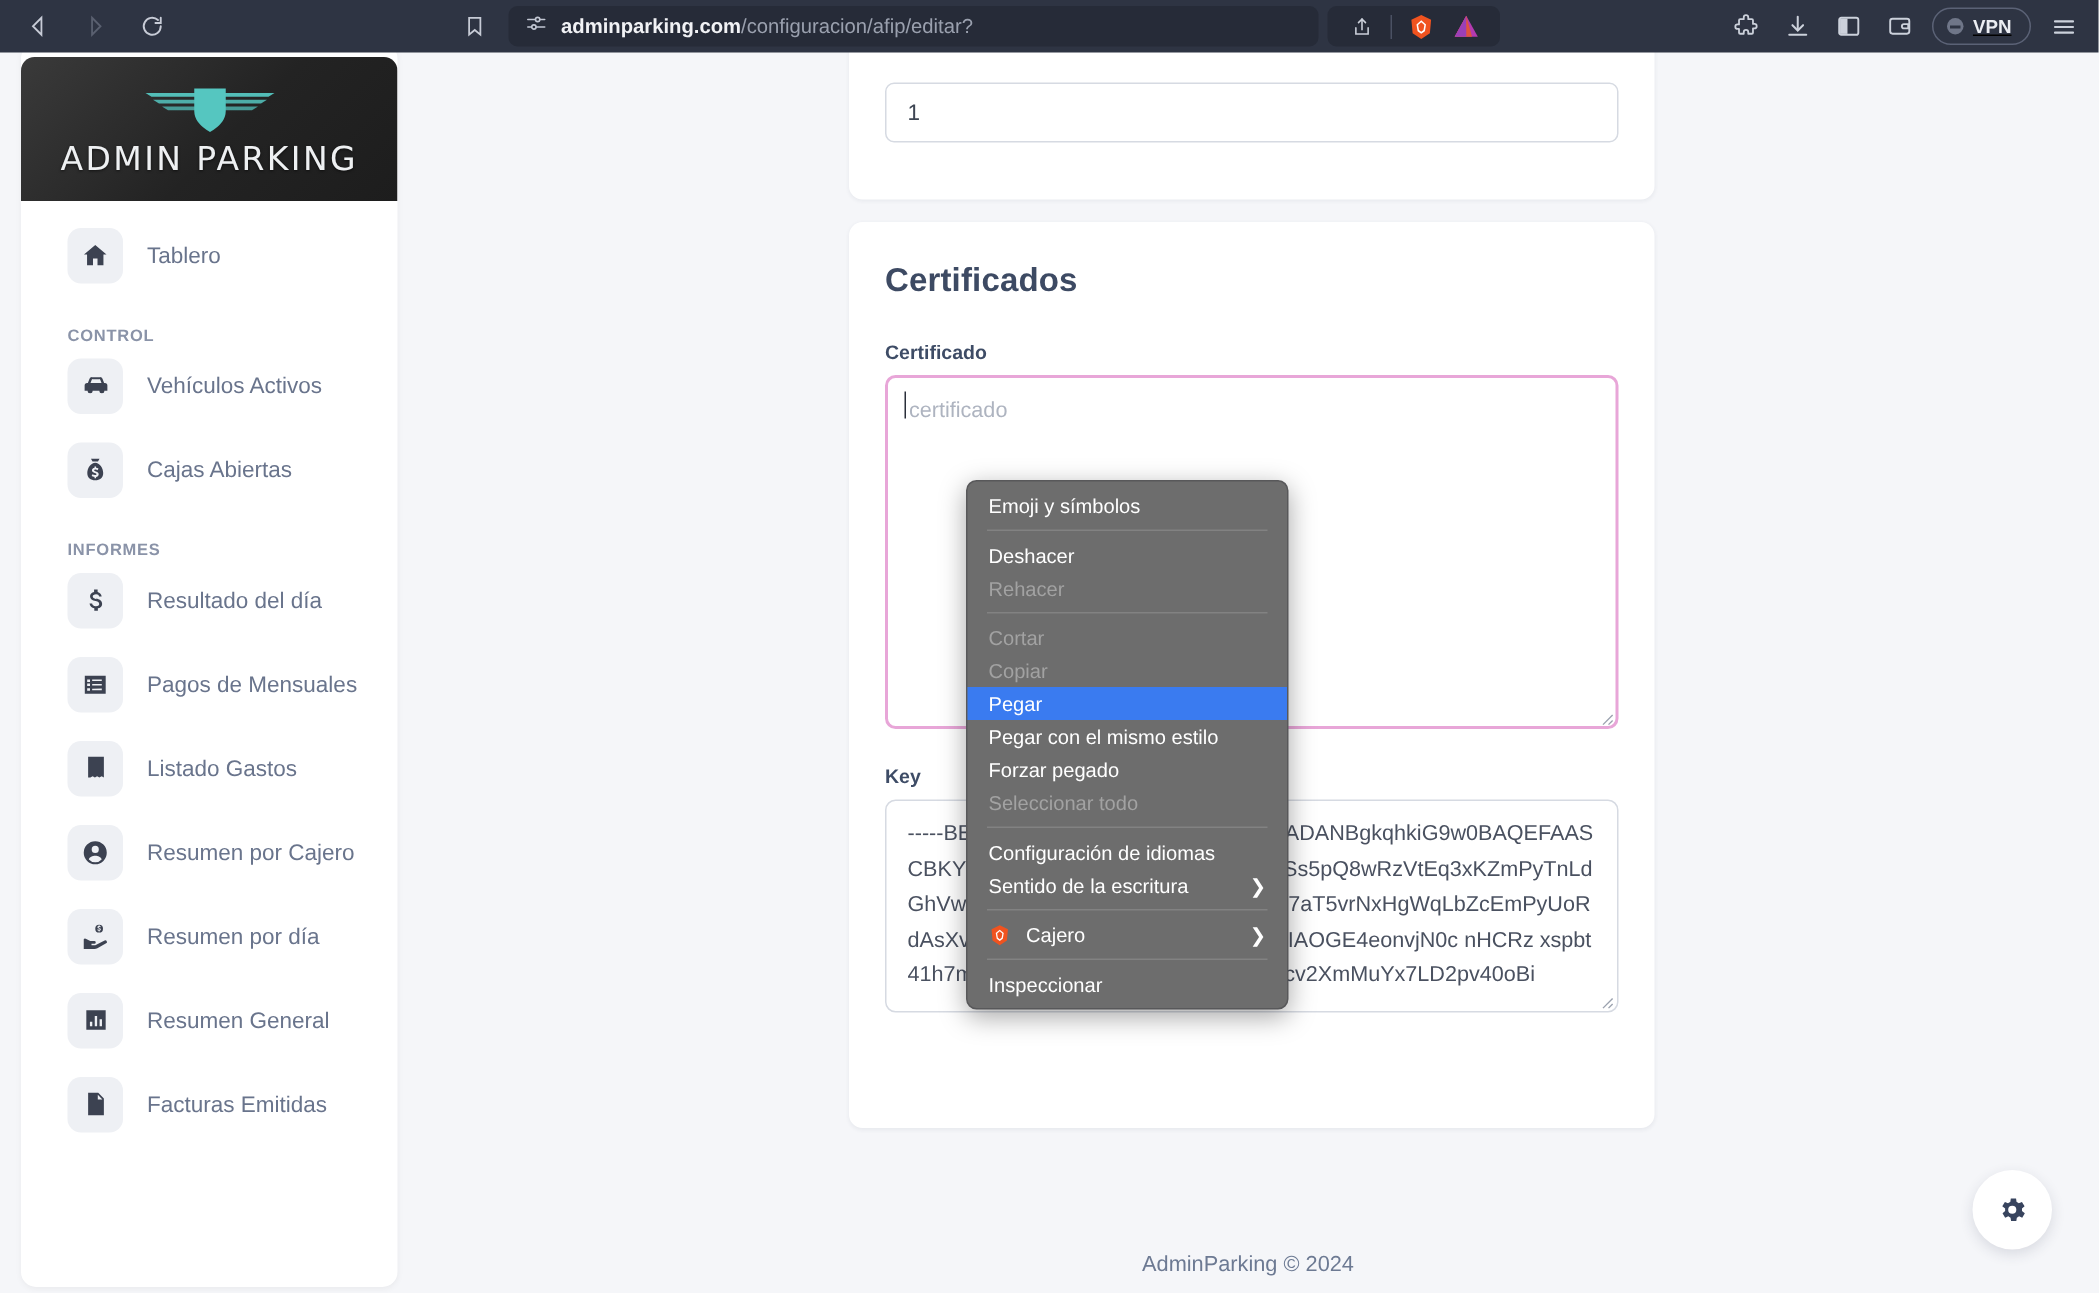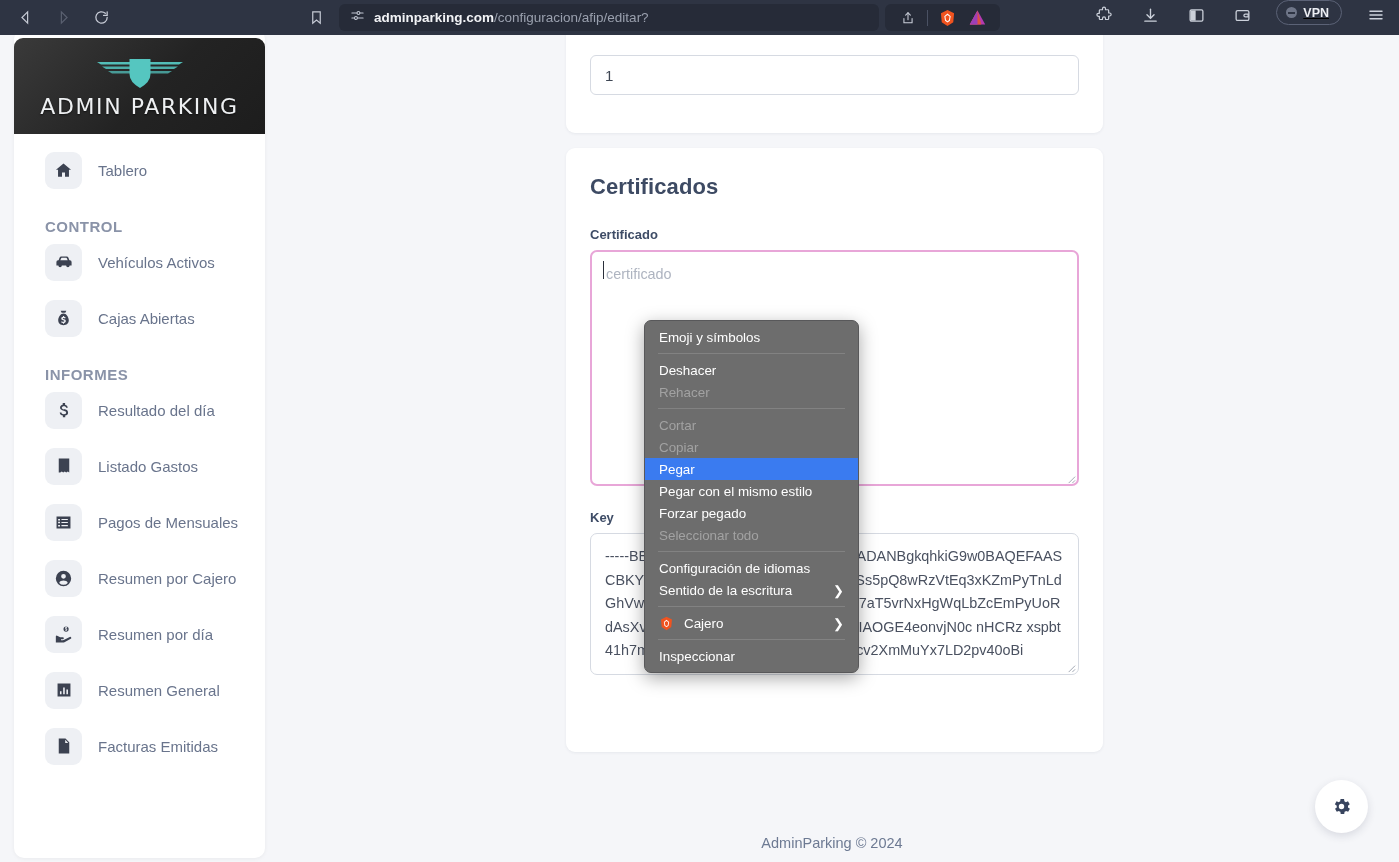--- a/index.html
+++ b/index.html
@@ -41,21 +41,21 @@
   #url-text b { color: #f1f2f5; font-weight: 700; }
   #url-right {
     display: flex; align-items: center; gap: 0px;
     height: 27px; background: #262b38; border-radius: 6px;
     margin-left: 6px; padding: 0 8px;
   }
   .pill-icon { width: 30px; height: 27px; display:flex; align-items:center; justify-content:center; color:#cbd0da; }
   .pill-div { width:1px; height:16px; background:#4a5163; margin:0 4px; }
   #chrome-right {
     position: absolute; right: 8px; top: 0; height: 35px;
-    display: flex; align-items: flex-start; gap: 16px; text-decoration: underline;
+    display: flex; align-items: center; gap: 4px; text-decoration: underline;
   }
   .chrome-icon { width: 30px; height: 30px; display:flex; align-items:center; justify-content:center; color:#ccd1db; }
   #vpn-pill {
     display: flex; align-items: center; gap: 6px;
     height: 25px; padding: 0 12px 0 9px;
     border: 1px solid #5b6276; border-radius: 13px;
     color: #eceef3; font-size: 12.5px; font-weight: 600;
     margin: 0 3px;
   }
   .vpn-dot {
@@ -92,21 +92,21 @@
     gap: 3px;
   }
   #brand-wings { width: 116px; height: 38px; }
   #brand-name {
     color: #eef0f2; font-size: 22px; letter-spacing: 1.6px;
     font-weight: 400; font-family: "DejaVu Sans", sans-serif;
     text-shadow: 0 1px 2px rgba(0,0,0,.6);
   }
   #nav { padding: 16px 0 0 0; }
   .nav-section {
-    font-size: 15px; font-weight: 700; letter-spacing: .5px;
+    font-size: 11px; font-weight: 700; letter-spacing: .5px;
     color: #8a93a8; padding: 12px 0 7px 31px;
   }
   .nav-item {
     display: flex; align-items: center; gap: 16px;
     height: 40px; padding-left: 31px; margin-bottom: 16px;
     cursor: pointer;
   }
   .nav-ico {
     width: 37px; height: 37px; flex: 0 0 37px;
     background: #eef0f4; border-radius: 9px;
@@ -377,33 +377,33 @@
         <div class="nav-item">
           <span class="nav-ico">
             <svg width="19" height="19" viewBox="0 0 24 24" fill="currentColor">
               <path d="M12.9 10.7c-2.3-.6-3-1.2-3-2.2 0-1.1 1.1-1.9 2.8-1.9 1.6 0 2.3.7 2.5 1.8h2.2c-.2-1.9-1.4-3.3-3.4-3.8V2.5h-3v2.1c-1.9.4-3.4 1.7-3.4 3.6 0 2.3 1.9 3.4 4.7 4.1 2.5.6 3 1.5 3 2.4 0 .7-.5 1.9-2.8 1.9-2.1 0-3-1-3.1-2.2H7.2c.2 2.3 1.9 3.6 4 4v2.1h3v-2.1c2-.4 3.6-1.5 3.6-3.7 0-2.9-2.5-3.9-4.9-4.5z"></path>
             </svg>
           </span>
           <span class="nav-label">Resultado del día</span>
         </div>
         <div class="nav-item">
           <span class="nav-ico">
+            <svg width="19" height="19" viewBox="0 0 24 24" fill="currentColor">
+              <path d="M3.2 4.5h17.6v15H3.2zm2 3.1v2h2.4v-2zm4.2 0v1.3h8.1V7.6zm-4.2 3.4v2h2.4v-2zm4.2.4v1.3h8.1V11.4zm-4.2 3.6v2h2.4v-2zm4.2.3v1.3h8.1V15.2z"></path>
+            </svg>
+          </span>
+          <span class="nav-label">Pagos de Mensuales</span>
+        </div>
+        <div class="nav-item">
+          <span class="nav-ico">
             <svg width="18" height="18" viewBox="0 0 24 24" fill="currentColor">
               <path d="M5 2h14v18.5l-2-1.2-2 1.2-2-1.2-2 1.2-2-1.2-2 1.2L5 20.5zM8 6h8v1.8H8zm0 3.6h8v1.8H8zm0 3.6h8V15H8z"></path>
             </svg>
           </span>
           <span class="nav-label">Listado Gastos</span>
-        </div>
-        <div class="nav-item">
-          <span class="nav-ico">
-            <svg width="19" height="19" viewBox="0 0 24 24" fill="currentColor">
-              <path d="M3.2 4.5h17.6v15H3.2zm2 3.1v2h2.4v-2zm4.2 0v1.3h8.1V7.6zm-4.2 3.4v2h2.4v-2zm4.2.4v1.3h8.1V11.4zm-4.2 3.6v2h2.4v-2zm4.2.3v1.3h8.1V15.2z"></path>
-            </svg>
-          </span>
-          <span class="nav-label">Pagos de Mensuales</span>
         </div>
         <div class="nav-item">
           <span class="nav-ico">
             <svg width="19" height="19" viewBox="0 0 24 24" fill="currentColor">
               <path d="M12 2.3A9.7 9.7 0 1 0 21.7 12 9.7 9.7 0 0 0 12 2.3zm0 3.9a3 3 0 1 1-3 3 3 3 0 0 1 3-3zm0 13.8a7.3 7.3 0 0 1-5.4-2.4c.5-1.9 3.1-3 5.4-3s4.9 1.1 5.4 3A7.3 7.3 0 0 1 12 20z"></path>
             </svg>
           </span>
           <span class="nav-label">Resumen por Cajero</span>
         </div>
         <div class="nav-item">

